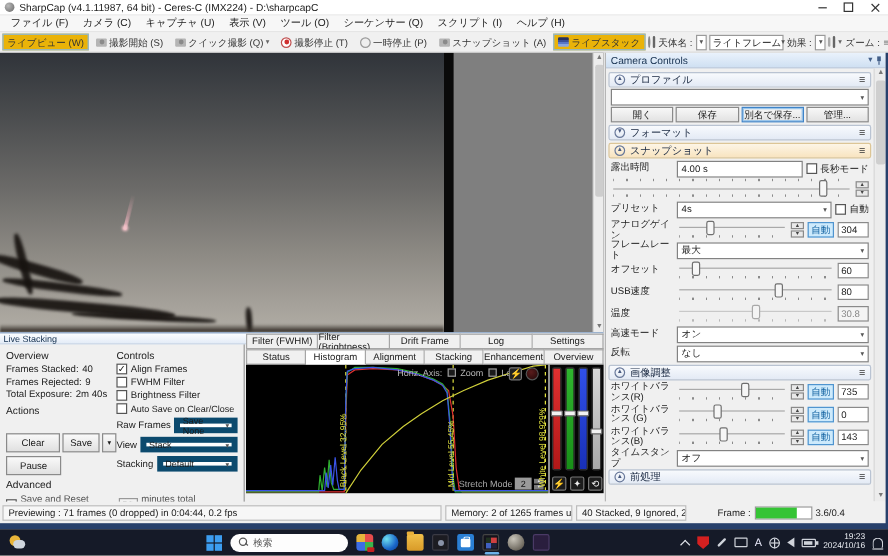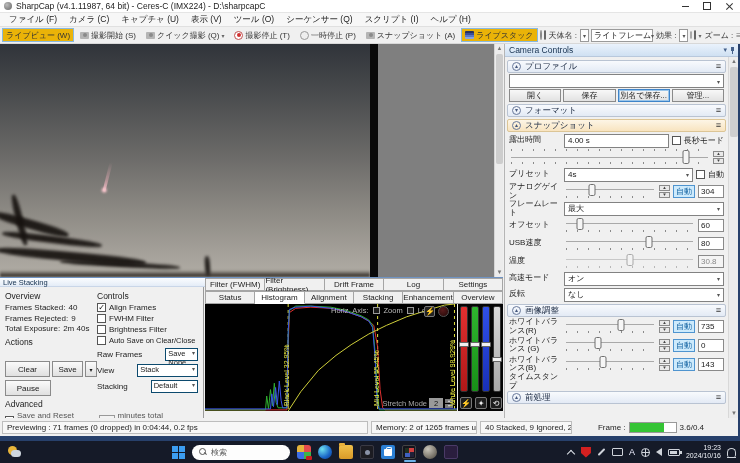--- a/index.html
+++ b/index.html
@@ -106,21 +106,21 @@
   .ls-left { position:absolute; left:0; top:9px; width:204px; height:132px; border-right:1px solid #9a9a9a; padding:2px 5px; overflow:hidden;}
   .ls-cols { display:flex; }
   .ls-c1 { width:92px; flex:none; }
   .ls-c2 { flex:1; }
   .ls-h { font-size:8.5px; color:#222; margin:2px 0 2px 0;}
   .ls-row { display:flex; font-size:8px; color:#222; margin:1.5px 0; gap:3px;}
   .ls-val { }
   .lsbtn { height:16px; border:1px solid #8a8a8a; background:linear-gradient(#fafafa,#e0e0e0); font-size:8px; display:flex; align-items:center; justify-content:center;}
   .ls-cbrow { display:flex; align-items:center; gap:3px; margin:2px 0; }
   .ls-combo-row { display:flex; align-items:center; gap:3px; margin:3px 0; font-size:8px;}
-  .ls-combo { height:13px; border:1px solid #0c4a6e; background:#fff; display:flex; font-size:7.5px; padding:0 2px; flex:1;margin-left:20px;}
+  .ls-combo { height:13px; border:5px solid #0c4a6e; background:#fff; display:flex; align-items:center; font-size:7.5px; padding:0 2px; flex:1;}
   .ls-combo .ca { margin-left:auto; color:#555; font-size:6px;}
   .ls-adv { margin-top:3px; }
   .ls-spin { width:16px; height:11px; border:1px solid #999; background:#f2f2f2; font-size:7.5px; display:flex; align-items:center; justify-content:center; gap:1px; color:#555;}
   
   .tabs-area { position:absolute; left:205px; top:0px; width:298px; height:26px;}
   .tabrow { display:flex; height:13px; }
   .tab { flex:1; border:1px solid #a5a5a5; border-left:none; background:#f0f0f0; font-size:8px; color:#222; display:flex; align-items:center; justify-content:center;}
   .tabrow .tab:first-child { border-left:1px solid #a5a5a5; }
   .tab.active { background:#ffffff; border-bottom-color:#ffffff; }
   
@@ -488,20 +488,24 @@
             <span>▲</span>
             <span>▼</span>
           </span>
         <span class="autob">自動</span>
         <span class="vbox">
             <span>143</span>
           </span>
       </div>
       <div class="crow">
         <span class="clabel">タイムスタンプ</span>
+        <span class="combo">
+            <span>オフ</span>
+            <span class="ca">▾</span>
+          </span>
       </div>
 
       <div class="shead">
         <span class="cchev">▴</span>
         <span>前処理</span>
         <span class="ham">≡</span>
       </div>
     </div>
     <div class="rp-scroll">
       <span class="arr up">▲</span>

